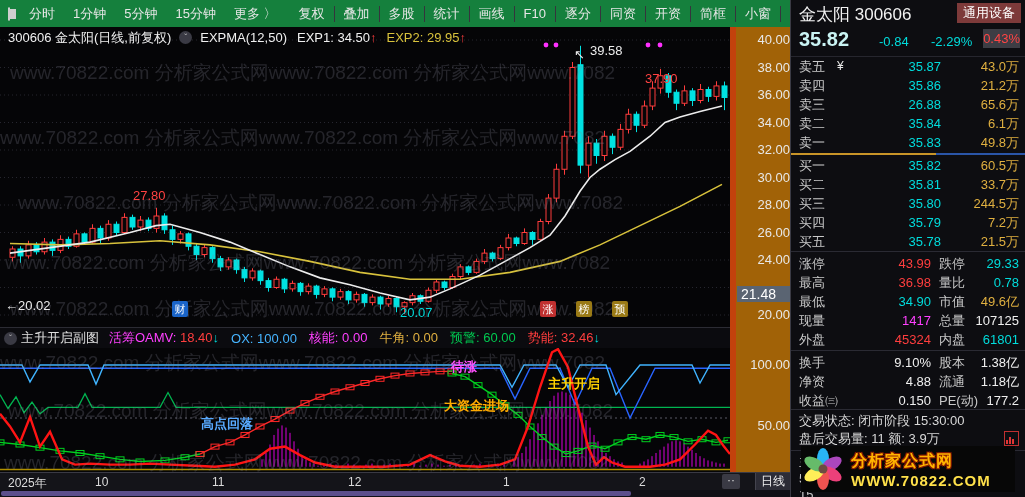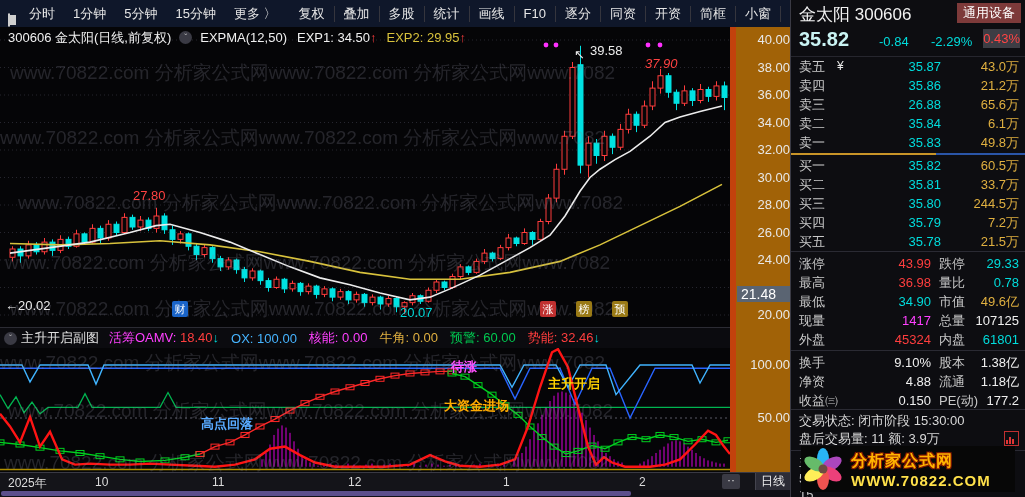--- a/index.html
+++ b/index.html
@@ -1,20 +1,20 @@
 <!DOCTYPE html>
 <html><head>
 <meta charset="utf-8">
 <style>
   html,body{margin:0;padding:0;background:#000;}
   #app{position:relative;width:1025px;height:497px;background:#0a0a0e;overflow:hidden;
        font-family:"Liberation Sans","DejaVu Sans",sans-serif;color:#e8e8e8;font-size:13px;}
   
-  #menubar{position:absolute;left:0;top:0;width:790px;height:27px;background:#0f172a;
-           border-bottom:3px solid #d946ef;display:flex;align-items:flex-end;}
+  #menubar{position:absolute;left:0;top:0;width:790px;height:27px;background:#15803d;
+           border-bottom:3px solid #d946ef;display:flex;align-items:center;}
   .win-icon{width:15px;height:12px;border:1px solid #cfcfcf;border-radius:2px;margin:0 10px 0 8px;position:relative;}
   .win-icon:after{content:"";position:absolute;left:1px;top:1px;bottom:1px;width:6px;background:#cfcfcf;}
   .m-item{padding:0 9px;color:#e6e6e6;cursor:pointer;white-space:nowrap;line-height:26px;}
   .m-sep{width:1px;height:16px;background:#35353d;}
   #menu-right{display:flex;align-items:center;margin-left:4px;}
   
   #title-bar{position:absolute;left:0;top:27px;width:730px;height:21px;display:flex;align-items:center;z-index:6;}
   #title-bar .t{margin-left:8px;color:#f0f0f0;}
   .chev-circle{display:inline-block;width:13px;height:13px;border-radius:50%;background:#3a3a44;color:#bbb;
                font-size:9px;line-height:12px;text-align:center;margin-left:8px;}
@@ -340,21 +340,21 @@
         <polyline points="10,216.5 60,217.87499999999997 110,216.5 160,213.75000000000003 210,217.87499999999997 260,224.74999999999997 310,234.37500000000003 360,245.37499999999997 410,252.24999999999997 460,252.24999999999997 510,245.37499999999997 560,234.37500000000003 600,217.87499999999997 640,198.625 680,179.37500000000003 722,157.375" fill="none" stroke="#d8c23c" stroke-width="1.6"></polyline>
         <polyline points="10,226.125 50,220.62500000000003 90,215.125 130,205.5 156,198.625 170,197.24999999999997 200,205.5 230,215.125 260,227.50000000000003 290,239.875 320,250.875 350,257.75 380,266 410,272.875 430,270.125 450,261.875 480,248.12500000000003 510,231.62499999999997 530,220.62500000000003 550,208.25 565,189 580,164.25 590,150.5 600,142.24999999999997 615,132.625 630,124.37500000000001 650,109.25 665,95.5 680,90.00000000000001 700,84.50000000000004 722,78.99999999999996" fill="none" stroke="#ececec" stroke-width="1.6"></polyline>
         <circle cx="546" cy="18" r="2.4" fill="#ff30ff"></circle>
         <circle cx="556" cy="18" r="2.4" fill="#ff30ff"></circle>
         <circle cx="648" cy="18" r="2.4" fill="#ff30ff"></circle>
         <circle cx="660" cy="18" r="2.4" fill="#ff30ff"></circle>
       </svg>
       <div class="ann ann-red" style="left: 133px; top: 161px;">27.80</div>
       <div class="ann ann-white" style="left: 574px; top: 20px;">↖</div>
       <div class="ann ann-white" style="left: 590px; top: 16px;">39.58</div>
-      <div class="ann ann-red" style="left: 645px; top: 29px; font-style: italic;">37.90</div>
+      <div class="ann ann-red" style="left: 645px; top: 44px;">37.90</div>
       <div class="ann ann-cyan" style="left: 400px; top: 278px;">20.07</div>
       <div class="ann ann-white" style="left: 5px; top: 271px;">←20.02</div>
       <div class="tag-badge" style="left: 172px; top: 274px; background: rgb(26, 100, 200);">财</div>
       <div class="tag-badge" style="left: 540px; top: 274px; background: rgb(192, 48, 48);">涨</div>
       <div class="tag-badge" style="left: 576px; top: 274px; background: rgb(154, 122, 22);">榜</div>
       <div class="tag-badge" style="left: 612px; top: 274px; background: rgb(154, 122, 22);">预</div>
     </div>
   <div id="sub-header">
     <span class="chev-circle" style="margin-left:4px;">ˇ</span>
     <span class="sh-title">主升开启副图</span>
@@ -535,21 +535,21 @@
       <div class="y-lab" style="top: 60px;">36.00</div>
       <div class="y-lab" style="top: 87.5px;">34.00</div>
       <div class="y-lab" style="top: 115px;">32.00</div>
       <div class="y-lab" style="top: 142.5px;">30.00</div>
       <div class="y-lab" style="top: 170px;">28.00</div>
       <div class="y-lab" style="top: 197.5px;">26.00</div>
       <div class="y-lab" style="top: 225px;">24.00</div>
       <div class="y-lab" style="top: 280px;">20.00</div>
       <div class="y-badge" style="top: 258.65px;">21.48</div>
       <div class="y-lab" style="top: 330px;">100.00</div>
-      <div class="y-lab" style="top: 383px; text-align: right;">50.00</div>
+      <div class="y-lab" style="top: 391px; text-align: right;">50.00</div>
     </div>
 
   <div id="bottom-bar">
     <div id="btn-more" style="left:722px;">··</div>
     <div id="btn-period" style="left:755px;">日线</div>
   <div class="b-lab" style="left: 8px;">2025年</div>
       <div class="b-lab" style="left: 95px;">10</div>
       <div class="b-lab" style="left: 212px;">11</div>
       <div class="b-lab" style="left: 348px;">12</div>
       <div class="b-lab" style="left: 503px;">1</div>

